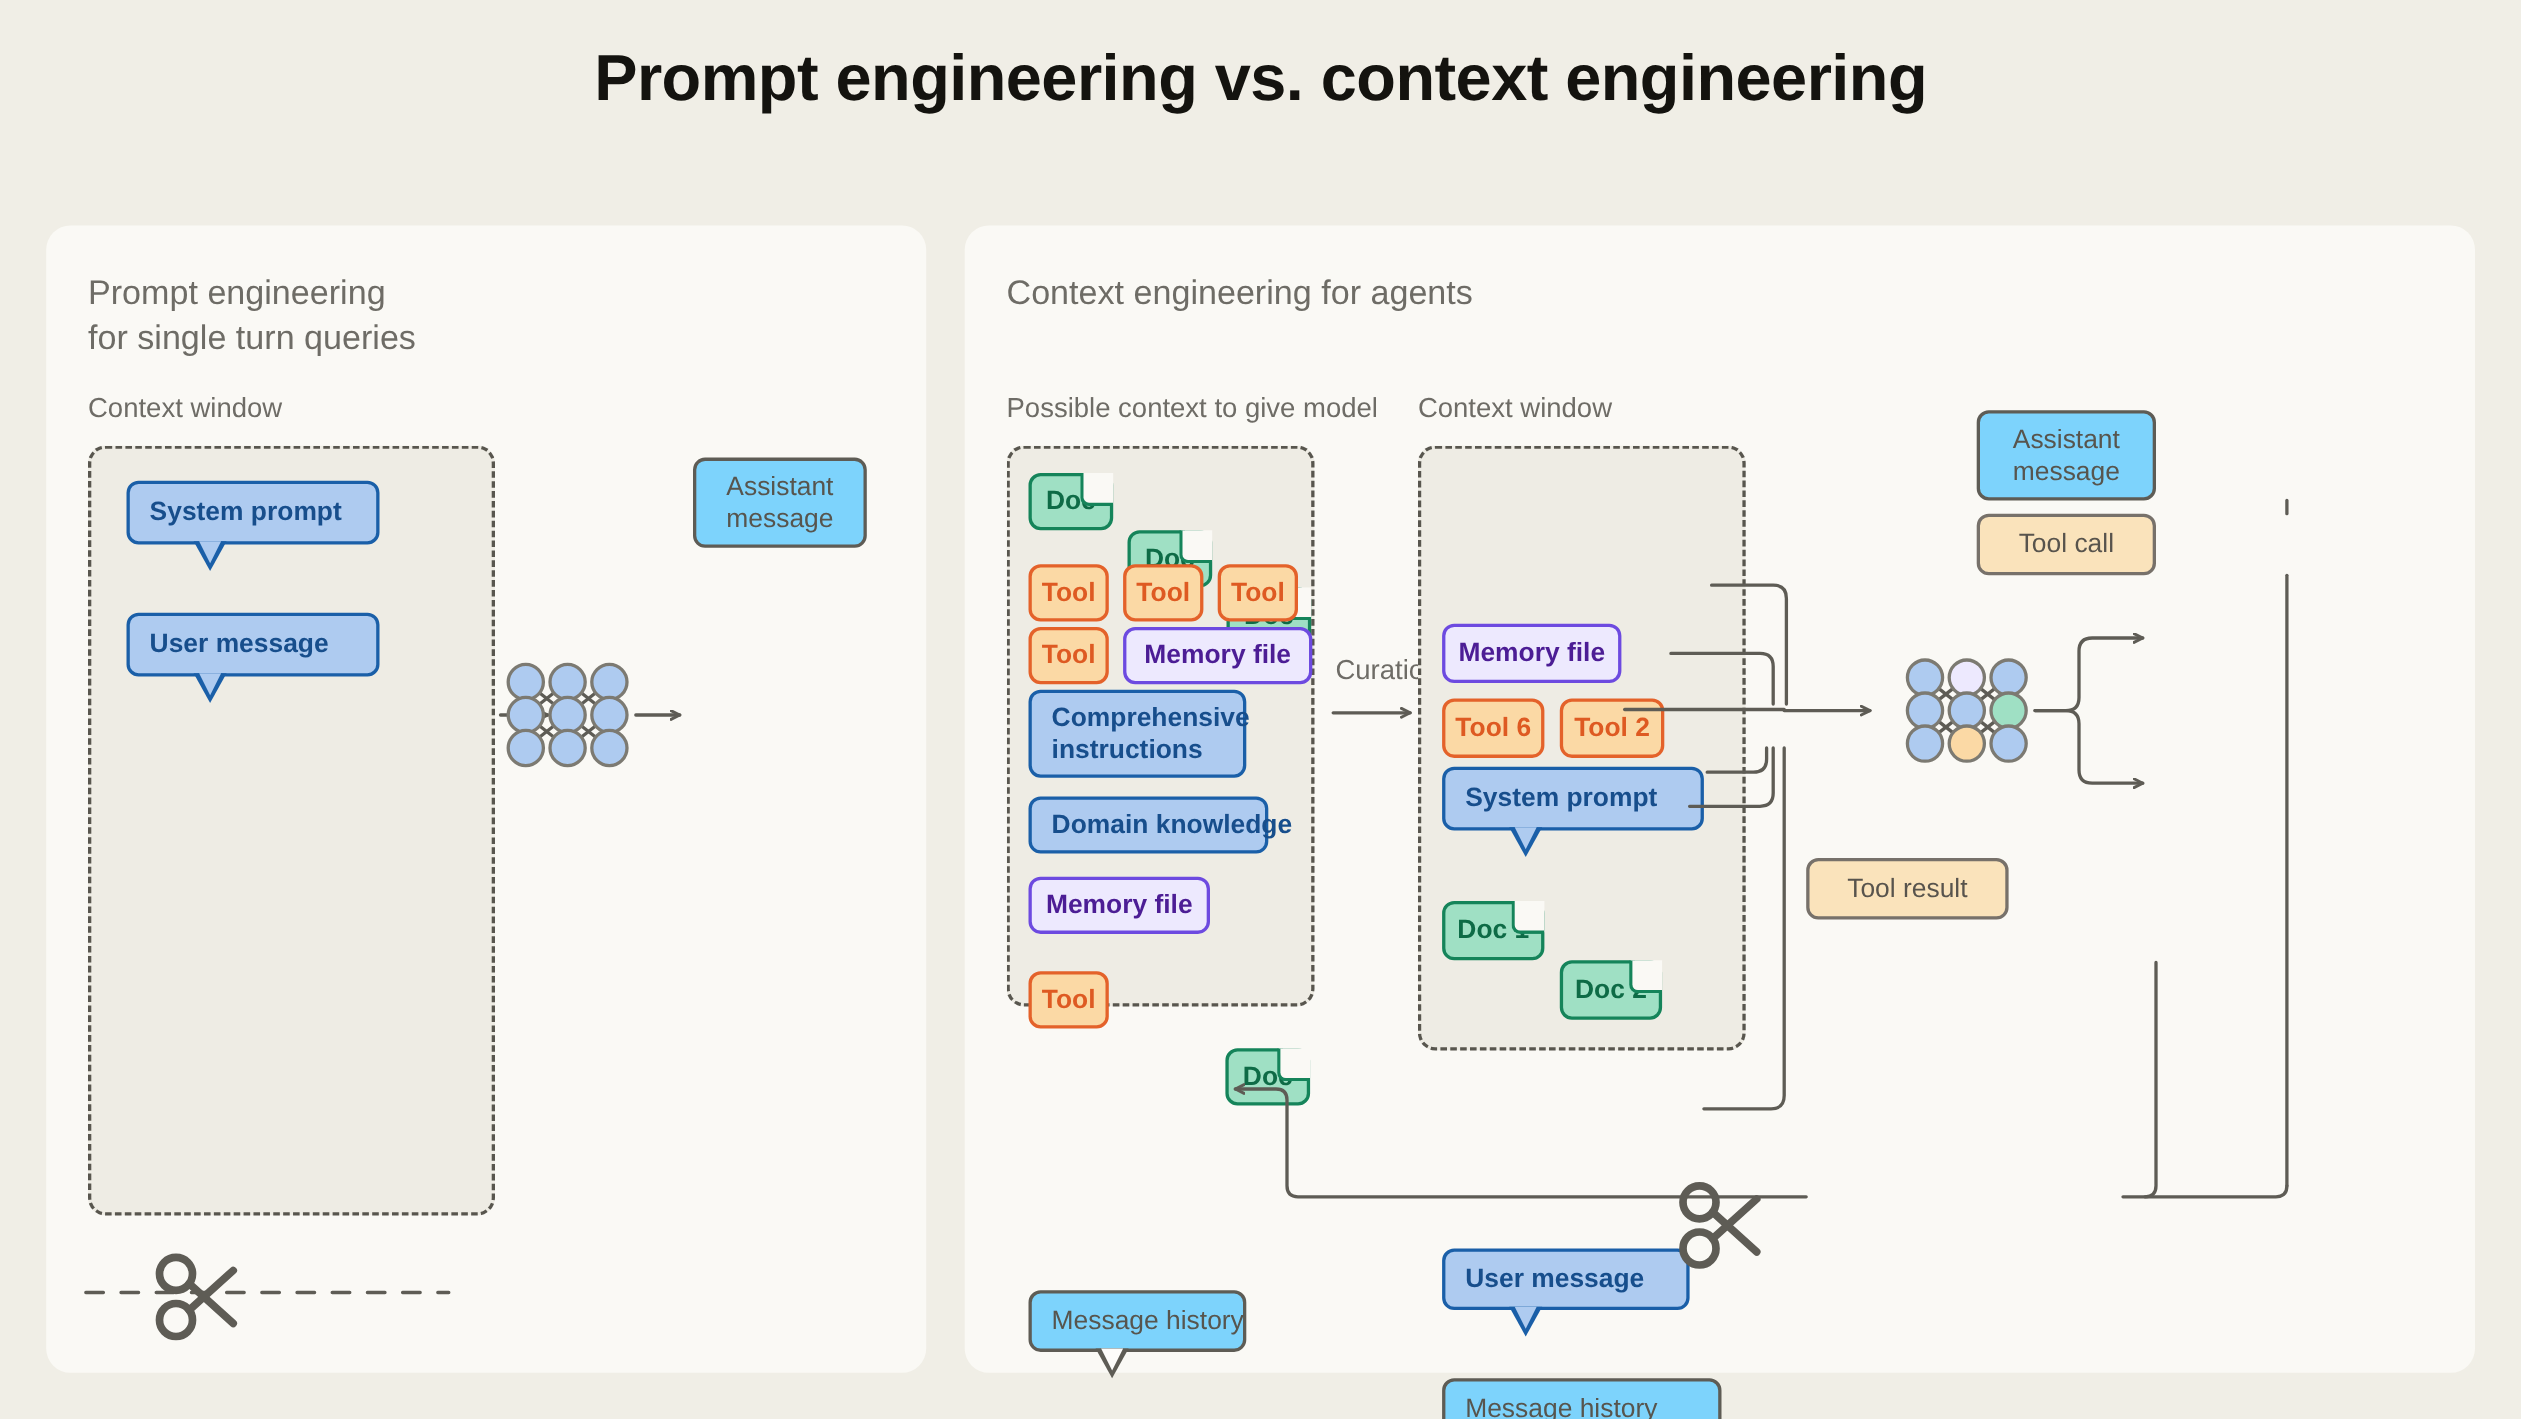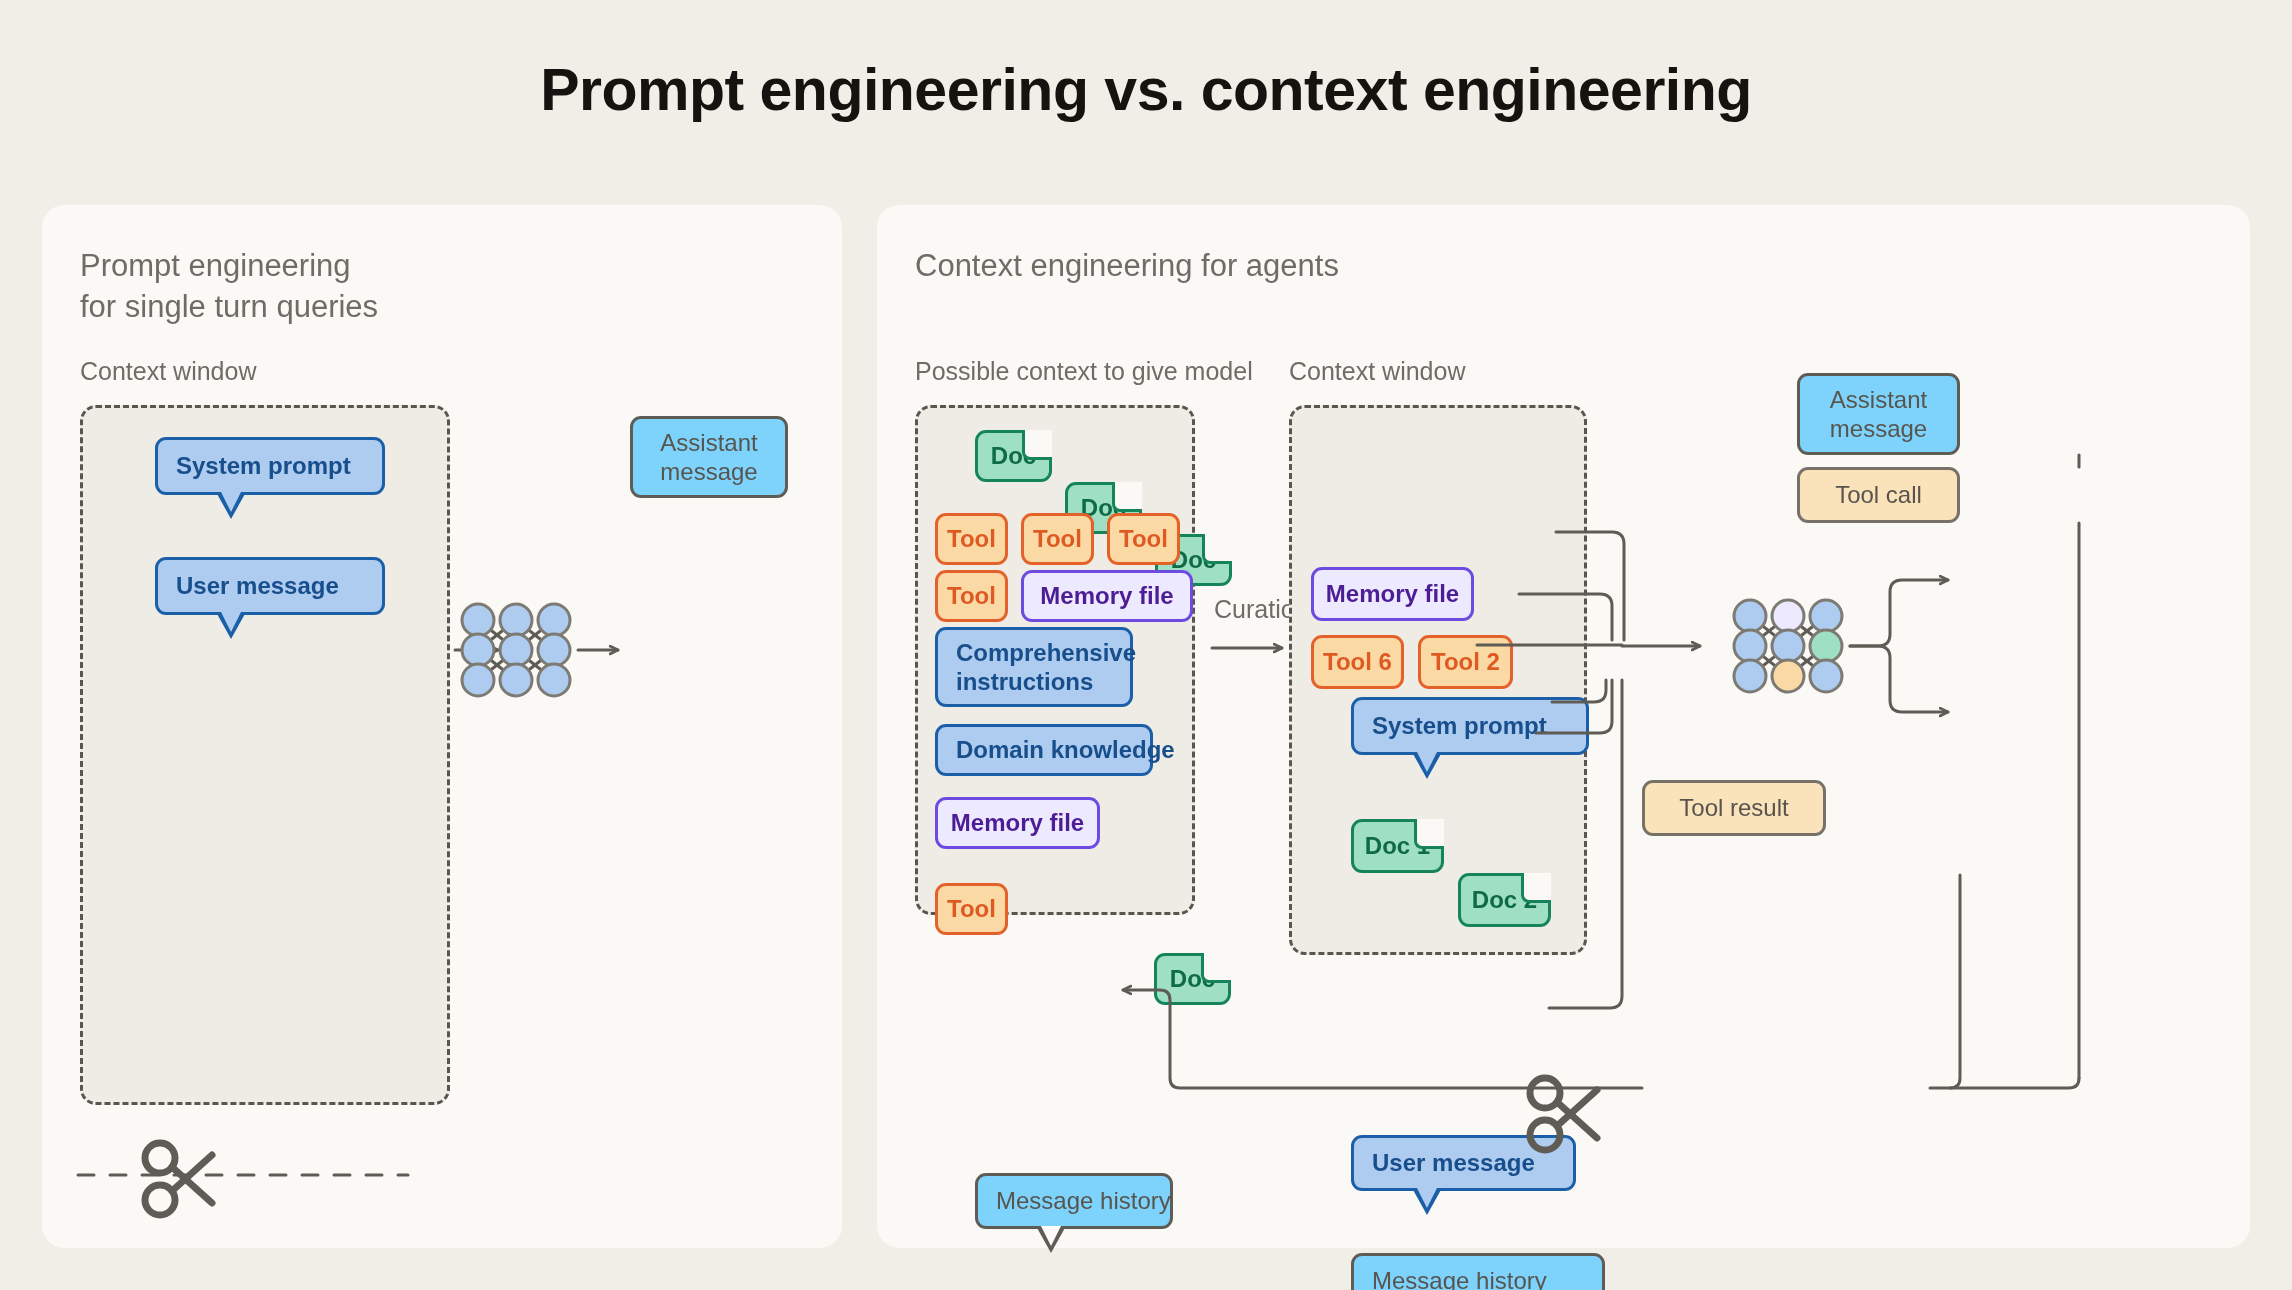--- a/index.html
+++ b/index.html
@@ -6,32 +6,31 @@
   html, body {
     width: 2292px; height: 1290px;
     background: #F0EEE6;
     font-family: "Liberation Sans", sans-serif;
     overflow: hidden;
   }
   #stage { position: relative; width: 2292px; height: 1290px; }
 
   
   .title {
-    position: absolute; left: 0; top: 56px; width: 2292px;
+    position: absolute; left: 0; top: 37px; width: 2292px;
     text-align: center;
     font-size: 59px; font-weight: 700; color: #14130F;
     letter-spacing: -0.5px;
   }
 
   
   .panel {
     position: absolute;
     background: #FAF9F5;
     border-radius: 22px;
-    padding-left: 40px;
   }
   #panel-left  { left: 42px;  top: 205px; width: 800px;  height: 1043px; }
   #panel-right { left: 877px; top: 205px; width: 1373px; height: 1043px; }
 
   .panel-title {
     position: absolute;
     font-size: 31px; font-weight: 500; color: #6E6C66;
     line-height: 1.33; white-space: pre-line;
   }
   .sub-label {

